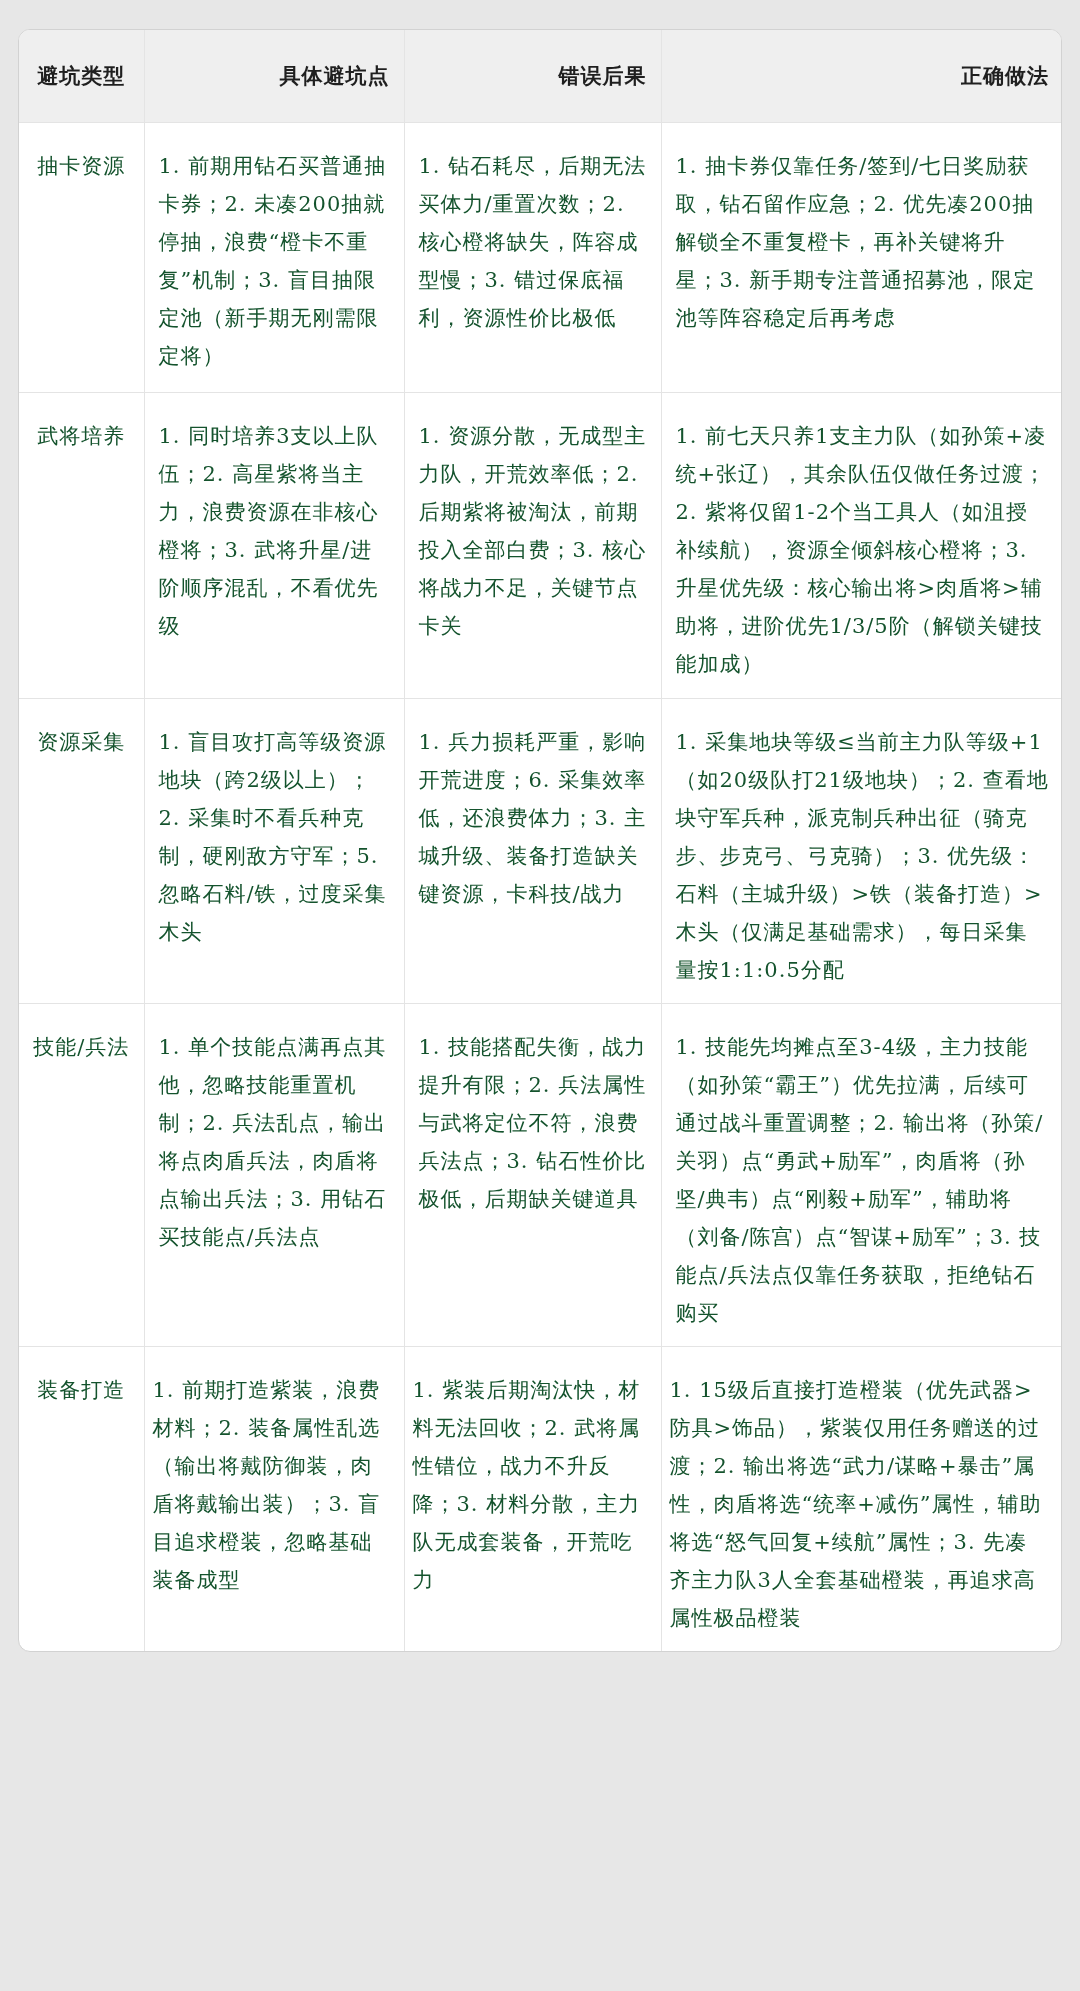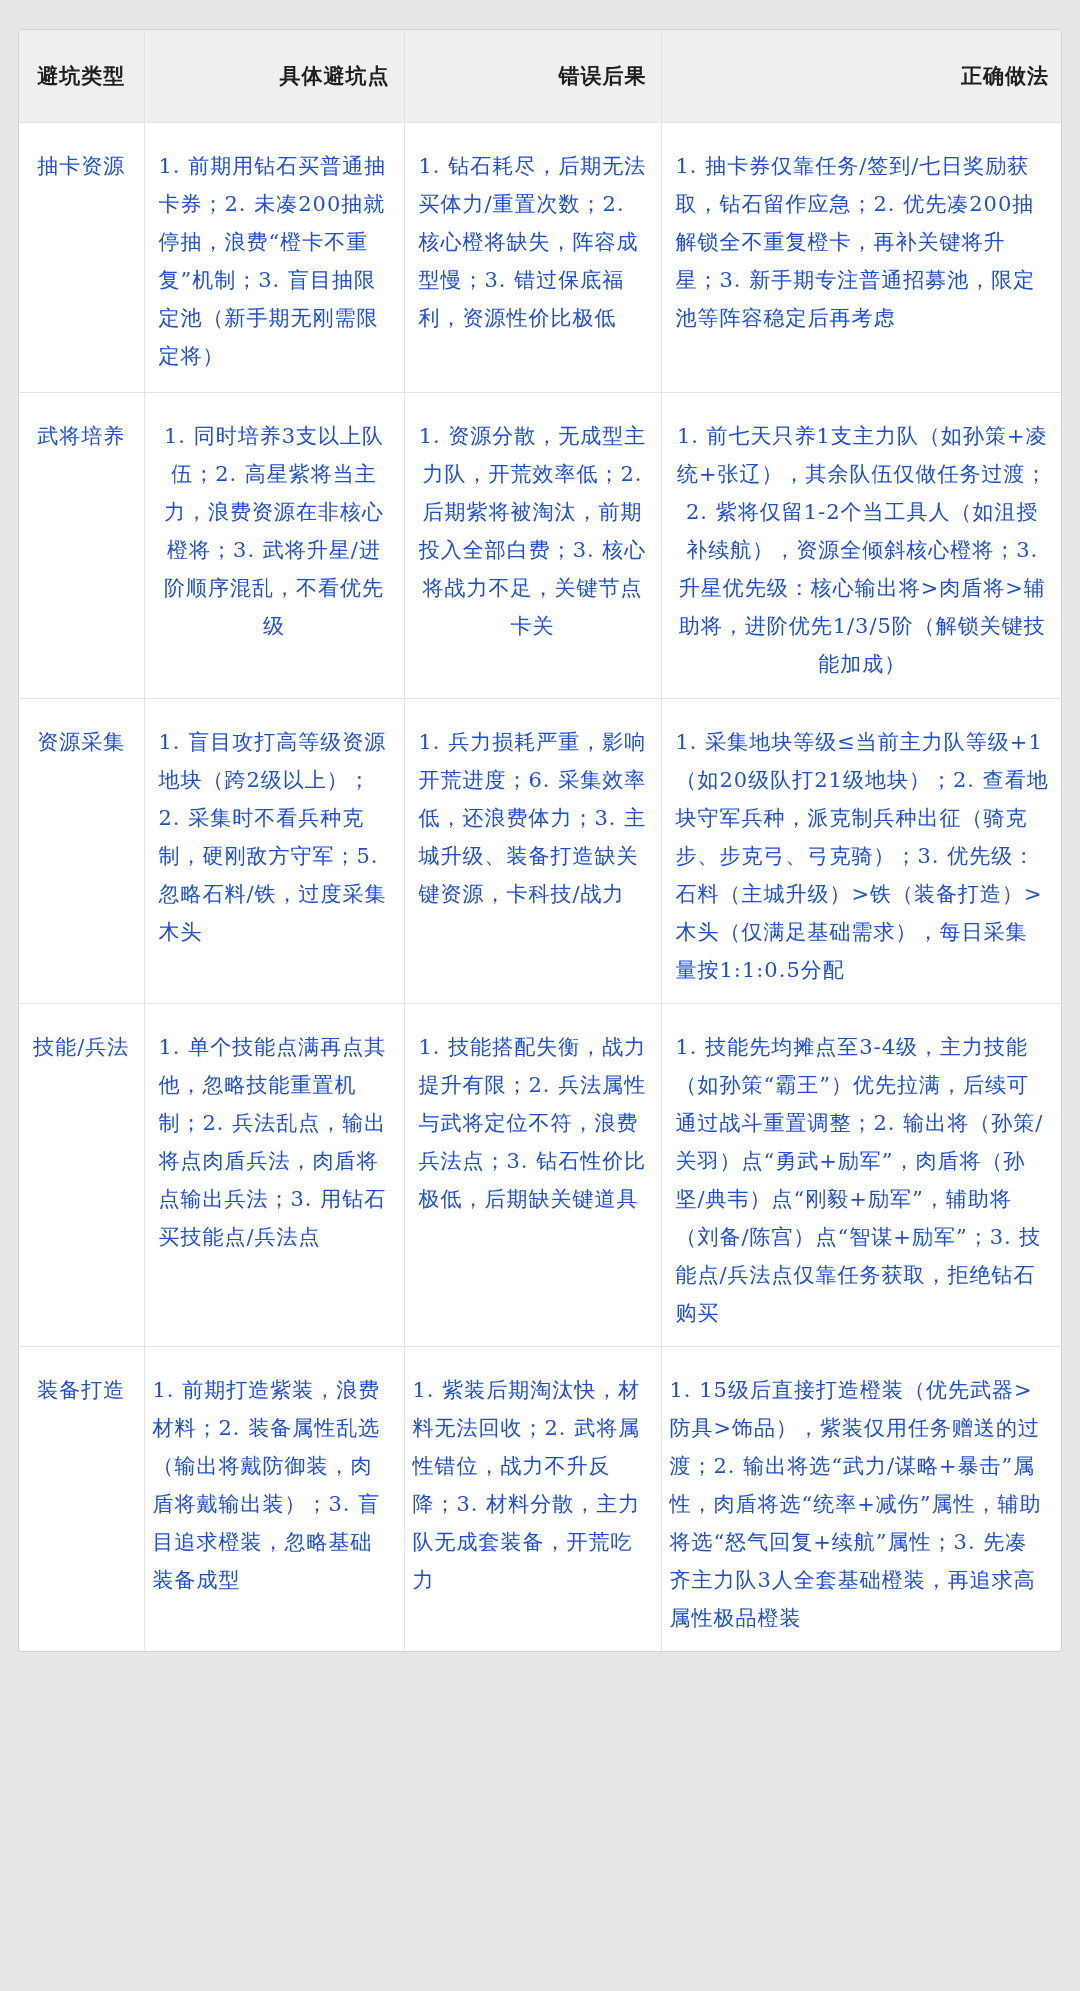--- a/index.html
+++ b/index.html
@@ -16,34 +16,34 @@
     height: 1991px;
     overflow: hidden;
   }
   .table-wrap {
     position: absolute;
     left: 18px;
     top: 29px;
     width: 1044px;
     background: #ffffff;
     border: 1px solid #d2d2d2;
-    border-radius: 4px;
+    border-radius: 12px;
     overflow: hidden;
     box-sizing: border-box;
   }
   table.pitfall {
     width: 100%;
     border-collapse: collapse;
     table-layout: fixed;
   }
   table.pitfall th,
   table.pitfall td {
     box-sizing: border-box;
     border: 1px solid #e4e4e4;
-    color: #1d4ed8;
+    color: #14532d;
     word-break: break-all;
   }
   
   table.pitfall tr > *:first-child { border-left: none; }
   table.pitfall tr > *:last-child { border-right: none; }
   table.pitfall thead tr > * { border-top: none; }
   table.pitfall tbody tr:last-child > * { border-bottom: none; }
 
   table.pitfall th {
     height: 92px;
@@ -65,21 +65,21 @@
     line-height: 38px;
     letter-spacing: 1px;
   }
   table.pitfall td.c-type {
     text-align: center;
     padding-left: 6px;
     padding-right: 6px;
   }
   
   tbody tr:nth-child(1) > td { height: 270px; }
-  tbody tr:nth-child(2) > td { height: 306px; text-align: center; }
+  tbody tr:nth-child(2) > td { height: 306px; }
   tbody tr:nth-child(3) > td { height: 305px; }
   tbody tr:nth-child(4) > td { height: 340px; margin-top: 43px; }
   tbody tr:nth-child(5) > td { height: 302px; padding-left: 8px; }
   tbody tr:nth-child(6) > td { height: 305px; }
 </style>
 </head>
 <body>
 
 <div class="page">
   <div class="table-wrap">

